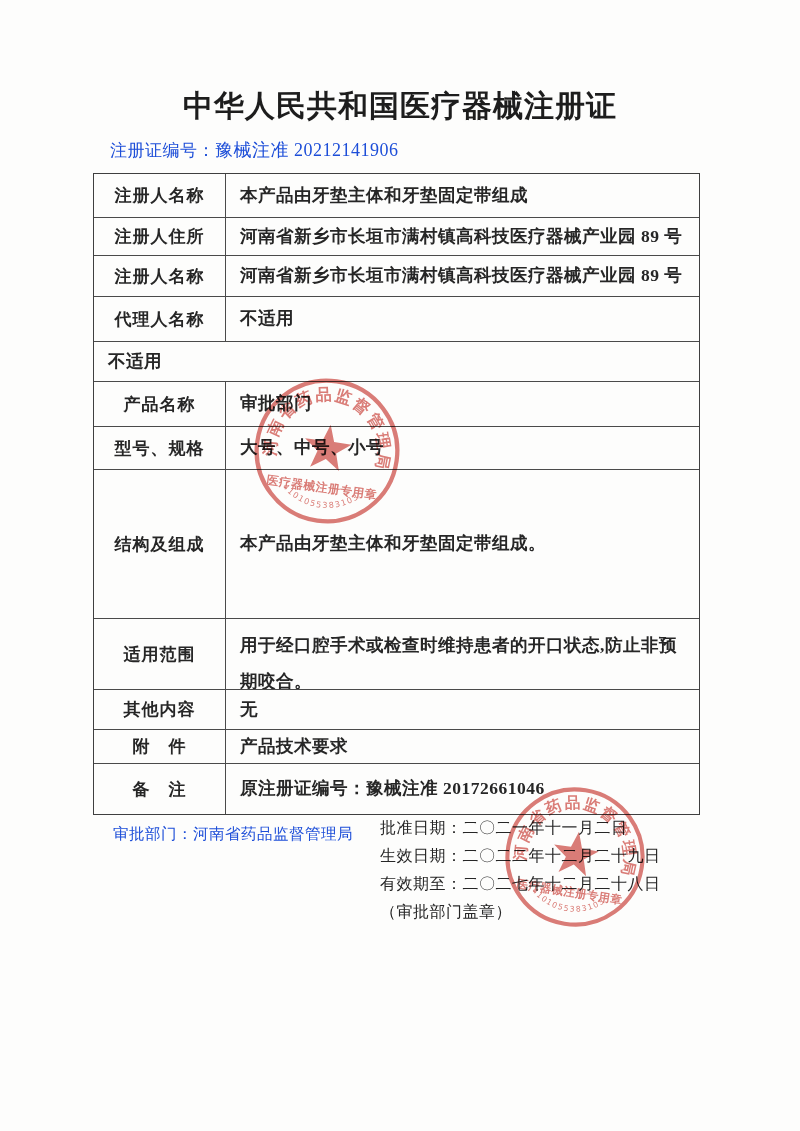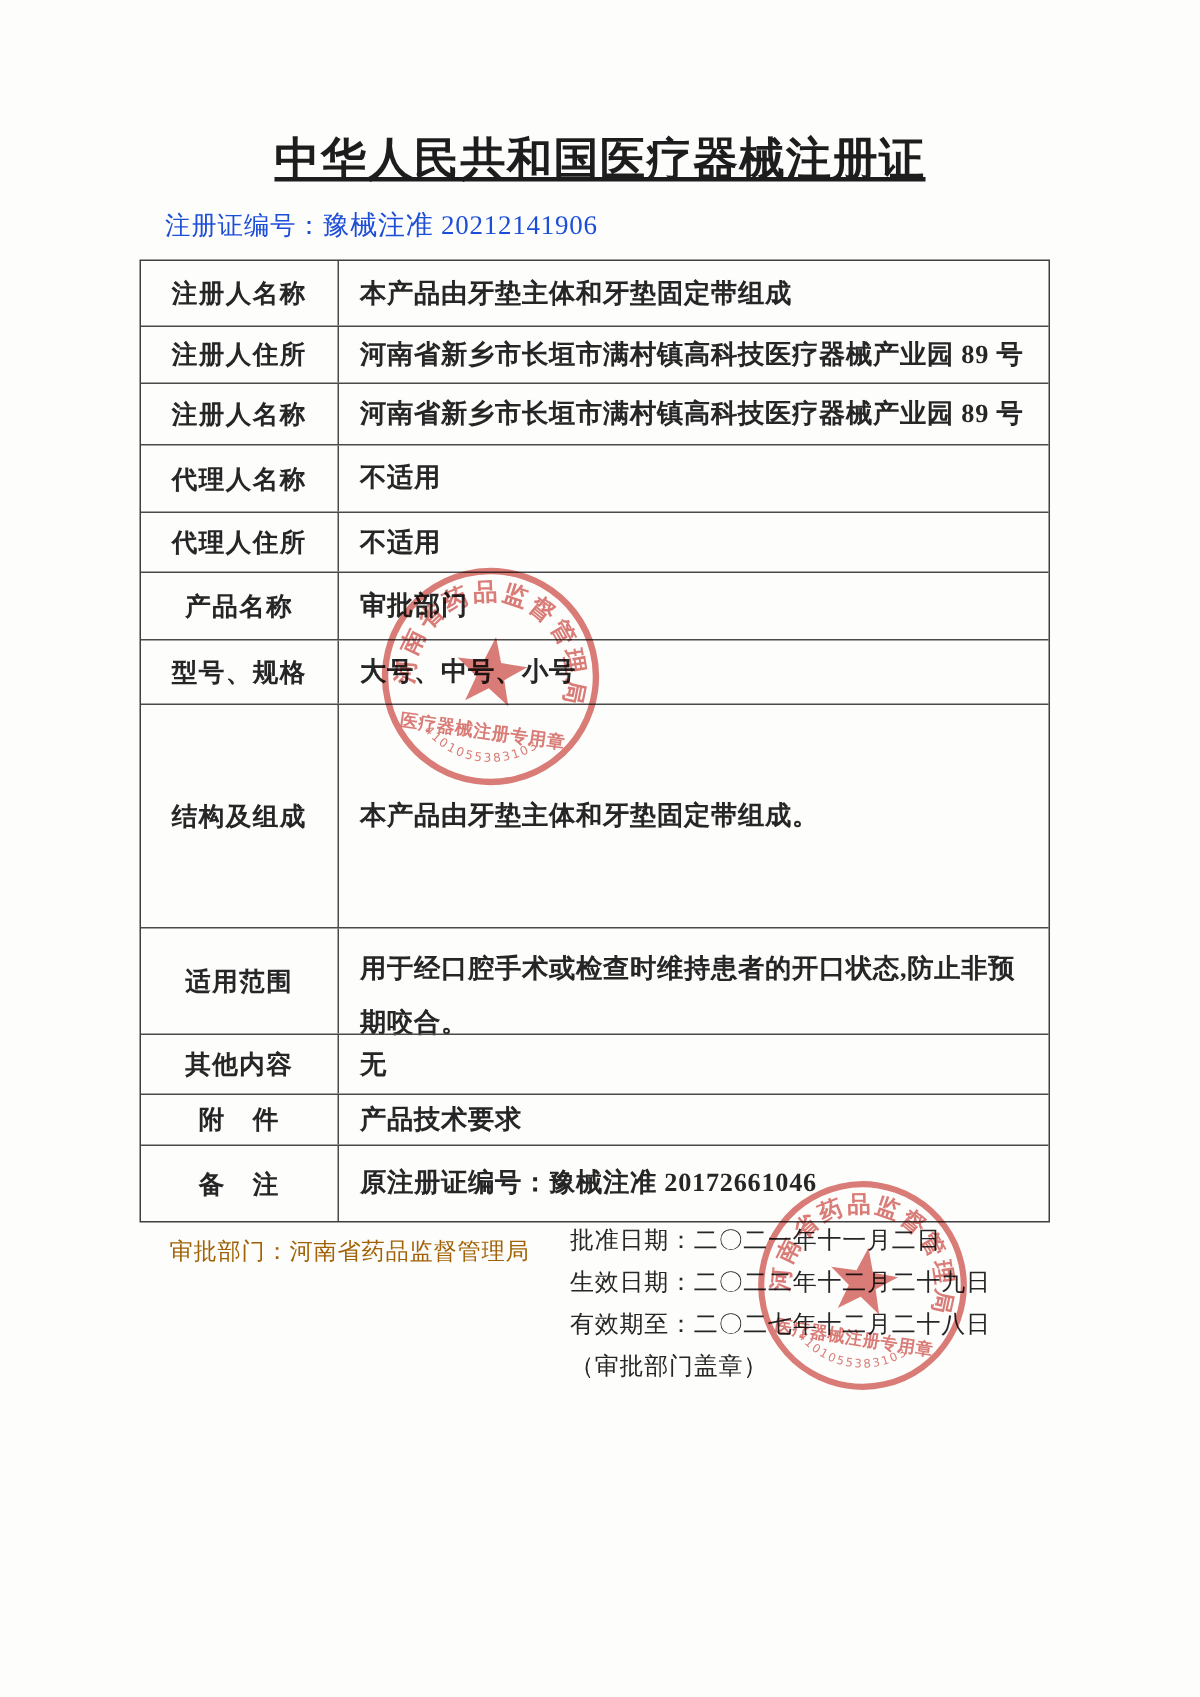--- a/index.html
+++ b/index.html
@@ -5,21 +5,21 @@
   html,body{margin:0;padding:0;background:#ffffff;}
   .page{
     position:relative;width:800px;height:1131px;margin:0 auto;
     background:#fdfdfc;overflow:hidden;
     font-family:"Liberation Serif","DejaVu Serif",serif;
     color:#2e2e2e;
   }
   .title{
     position:absolute;top:86px;left:0;width:100%;
     text-align:center;font-size:30px;font-weight:700;
-    letter-spacing:1px;color:#1d1d1d;margin:0;text-decoration:underline;
+    letter-spacing:1px;color:#1d1d1d;margin:0;
   }
   .regline{
     position:absolute;top:138px;left:110px;
     font-size:17px;letter-spacing:0.5px;color:#1d4ed8;
   }
   .regline .num{font-size:18px;}
   .cert-table{
     position:absolute;left:93px;top:173px;width:607px;
     border:1.5px solid #3f3f3f;box-sizing:border-box;
     display:flex;flex-direction:column;font-weight:bold;
@@ -33,21 +33,21 @@
     font-size:17px;letter-spacing:1px;color:#262626;flex:none;
   }
   .cell.value{
     flex:1;padding:2px 10px 2px 14px;
     font-size:17.5px;letter-spacing:0.5px;color:#262626;
     line-height:1.55;
   }
   .row.tall-usage .cell.value{line-height:2.05;margin-top:20px;}
   .footer-dept{
     position:absolute;left:113px;top:824px;
-    font-size:15.5px;letter-spacing:0.5px;color:#a16207;
+    font-size:15.5px;letter-spacing:0.5px;color:#1d4ed8;
   }
   .footer-dates{
     position:absolute;top:814px;right:100px;width:320px;
     font-size:16px;line-height:28px;
     letter-spacing:0.5px;color:#262626;
   }
   .footer-dates .seal-note{padding-right:75px;}
   
   .stamp{position:absolute;mix-blend-mode:multiply;opacity:0.74;pointer-events:none;}
   .stamp svg{display:block;width:100%;height:100%;}
@@ -76,21 +76,20 @@
     </div>
     <div class="row" style="height:41px">
       <div class="cell label">注册人名称</div>
       <div class="cell value">河南省新乡市长垣市满村镇高科技医疗器械产业园 89 号</div>
     </div>
     <div class="row" style="height:45px">
       <div class="cell label">代理人名称</div>
       <div class="cell value">不适用</div>
     </div>
     <div class="row" style="height:40px">
-      <div class="cell label">代理人住所</div>
       <div class="cell value">不适用</div>
     </div>
     <div class="row" style="height:45px">
       <div class="cell label">产品名称</div>
       <div class="cell value">审批部门</div>
     </div>
     <div class="row" style="height:43px">
       <div class="cell label">型号、规格</div>
       <div class="cell value">大号、中号、小号</div>
     </div>

